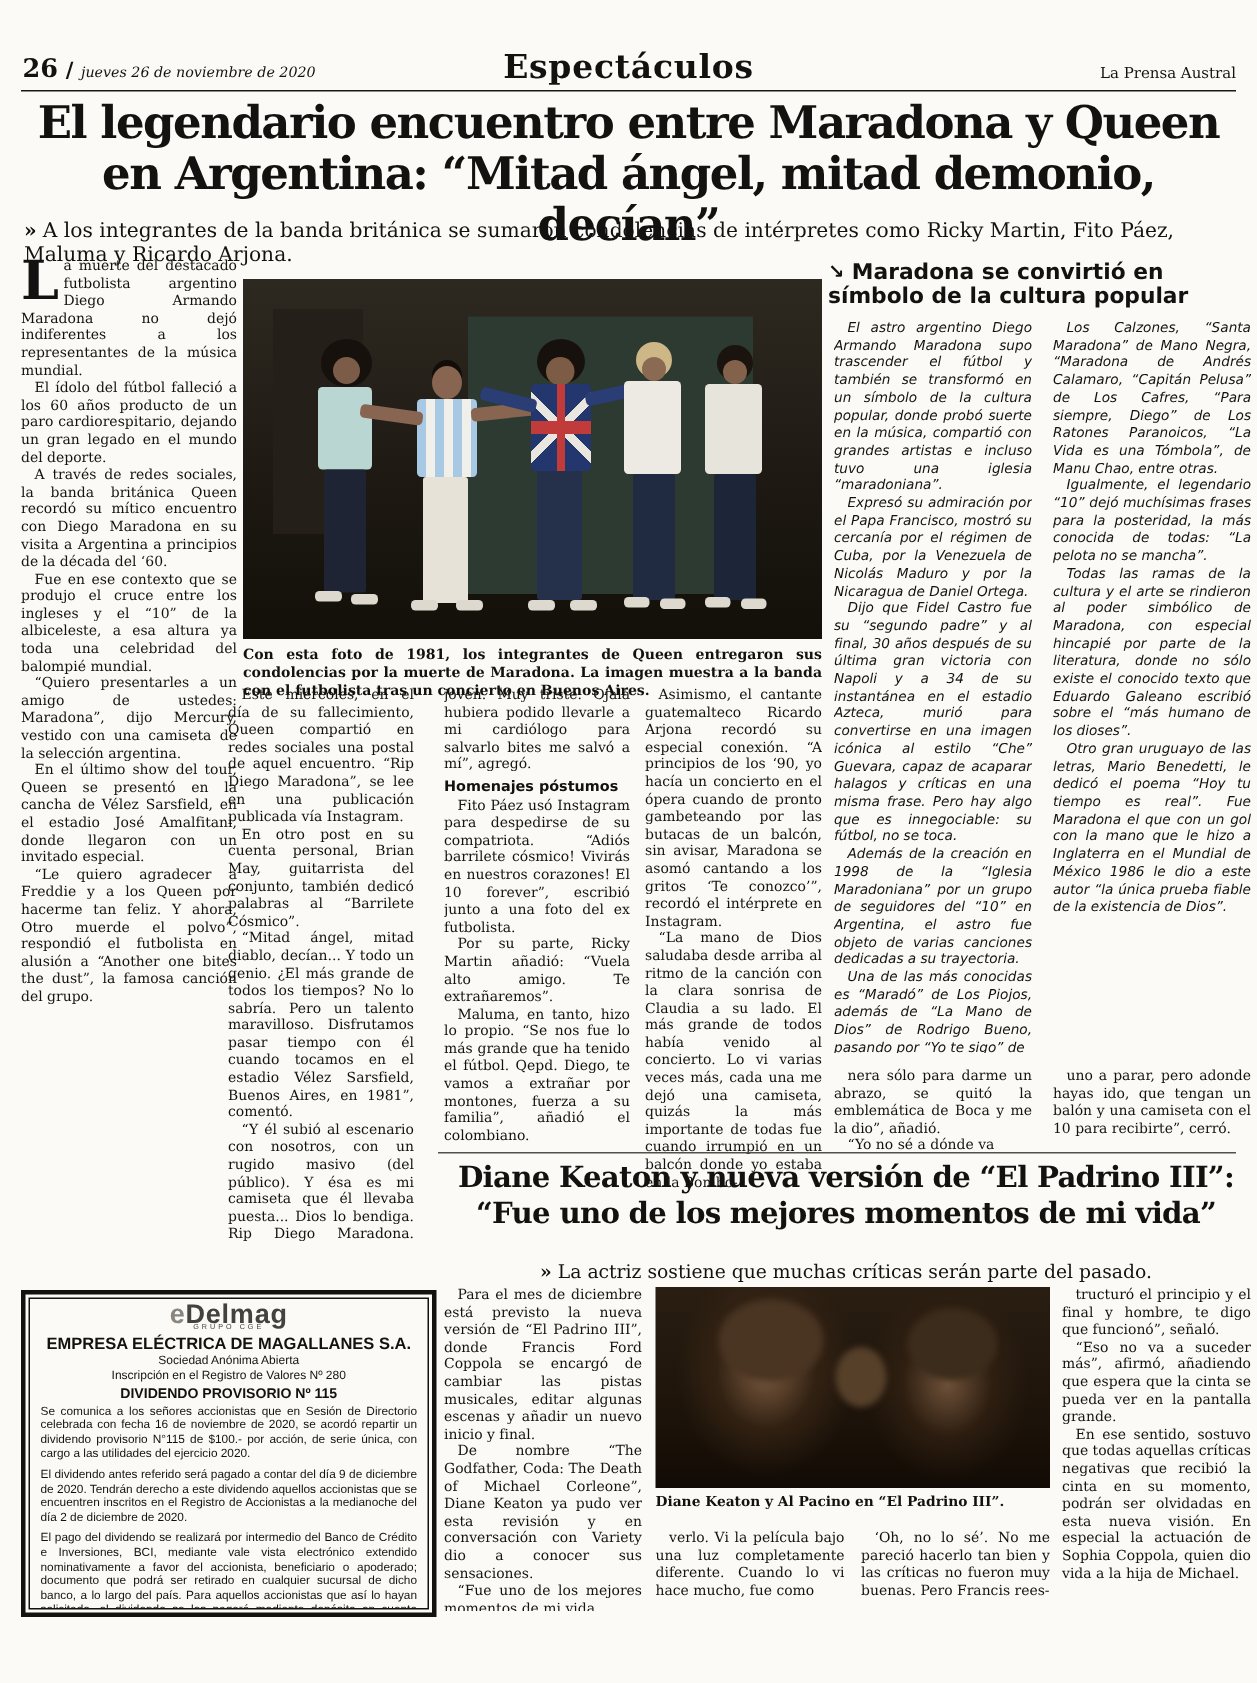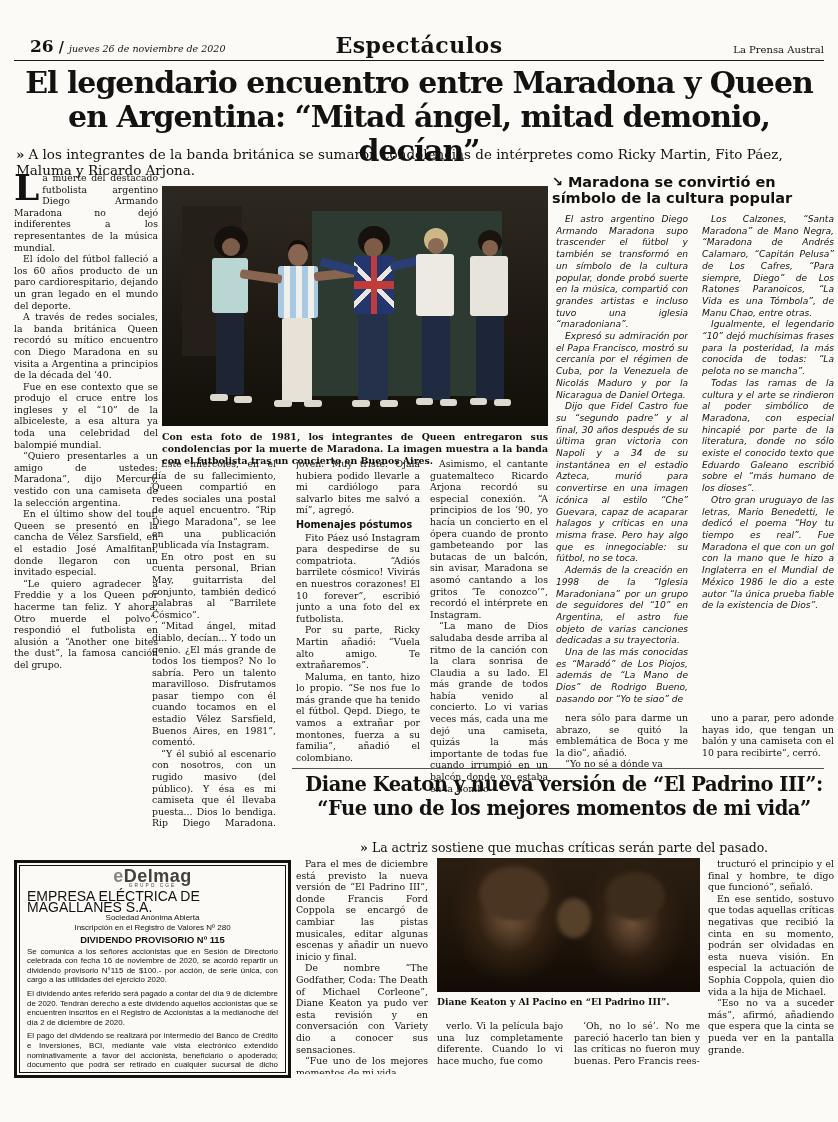--- a/index.html
+++ b/index.html
@@ -1,20 +1,20 @@
 <!DOCTYPE html>
 <html lang="es"><head>
 <meta charset="utf-8">
 <style>
   html,body{margin:0;padding:0;background:#e8e6e1;}
   .page{position:relative;width:838px;height:1122px;background:#fbfaf7;color:#141210;
         font-family:"DejaVu Serif",serif;overflow:hidden;}
   
   .masthead{position:absolute;left:14px;right:14px;top:34px;height:24px;}
-  .mh-left{position:absolute;left:16px;bottom:2px;}
+  .mh-left{position:absolute;left:1px;bottom:2px;}
   .pageno{font-size:17px;font-weight:bold;}
   .slash{font-size:14px;font-weight:bold;}
   .mh-date{font-size:9.5px;font-style:italic;}
   .mh-center{position:absolute;left:0;right:0;bottom:0;text-align:center;
              font-size:22px;font-weight:bold;letter-spacing:.5px;}
   .mh-right{position:absolute;right:0;bottom:3px;font-size:10px;}
   .mh-rule{position:absolute;left:14px;right:14px;top:60px;border-top:1.6px solid #1a1815;}
   
   .a1-head{position:absolute;left:16px;right:16px;top:66px;text-align:center;
            font-size:30px;line-height:1.14;font-weight:bold;letter-spacing:-1px;}
@@ -73,21 +73,21 @@
   .cap2{position:absolute;left:437px;top:996px;width:263px;font-size:9.2px;font-weight:bold;}
   
   .ad{position:absolute;left:14px;top:860px;width:277px;height:218px;
       border:3px solid #14110e;background:#fbfaf7;box-sizing:border-box;}
   .ad-inner{position:absolute;inset:2px;border:1px solid #14110e;padding:4px 7px;
             font-family:"Liberation Sans",sans-serif;font-size:7.9px;line-height:9.6px;
             box-sizing:border-box;overflow:hidden;}
   .ad-logo{text-align:center;font-size:18px;font-weight:bold;color:#45413c;letter-spacing:.5px;line-height:13px;}
   .ad-logo .e{color:#8a867f;}
   .ad-grupo{text-align:center;font-size:4.8px;letter-spacing:2px;color:#45413c;line-height:6px;margin-bottom:2px;}
-  .ad-co{font-weight:normal;font-size:14px;line-height:11px;}
+  .ad-co{text-align:center;font-weight:bold;font-size:11px;line-height:11px;}
   .ad-line{text-align:center;font-size:8px;line-height:9.5px;}
   .ad-div{text-align:center;font-weight:bold;font-size:9.4px;margin:3px 0 2px;}
   .ad-p{margin:0 0 4px;text-align:justify;}
 </style>
 </head>
 <body>
 
 <div class="page">
 
   <div class="masthead">
@@ -103,21 +103,21 @@
 
   <div class="a1-head">El legendario encuentro entre Maradona y Queen en Argentina: “Mitad ángel, mitad demonio, decían”</div>
   <div class="a1-sub">
     <span class="submark">»</span><span>A los integrantes de la banda británica se sumaron condolencias de intérpretes como Ricky Martin, Fito Páez, Maluma y Ricardo Arjona.</span>
   </div>
 
   <div class="bodycol col1">
     <p class="para noind"><span class="dropcap">L</span><span>a muerte del destacado futbolista argentino Diego Armando Maradona no dejó indiferentes a los representantes de la música mundial.</span></p>
     <div>
         <p class="para">El ídolo del fútbol falleció a los 60 años producto de un paro cardiorespitario, dejando un gran legado en el mundo del deporte.</p>
-        <p class="para">A través de redes sociales, la banda británica Queen recordó su mítico encuentro con Diego Maradona en su visita a Argentina a principios de la década del ‘40.</p>
+        <p class="para">A través de redes sociales, la banda británica Queen recordó su mítico encuentro con Diego Maradona en su visita a Argentina a principios de la década del ‘60.</p>
         <p class="para">Fue en ese contexto que se produjo el cruce entre los ingleses y el “10” de la albiceleste, a esa altura ya toda una celebridad del balompié mundial.</p>
         <p class="para">“Quiero presentarles a un amigo de ustedes: Maradona”, dijo Mercury, vestido con una camiseta de la selección argentina.</p>
         <p class="para">En el último show del tour, Queen se presentó en la cancha de Vélez Sarsfield, en el estadio José Amalfitani, donde llegaron con un invitado especial.</p>
         <p class="para">“Le quiero agradecer a Freddie y a los Queen por hacerme tan feliz. Y ahora, Otro muerde el polvo”, respondió el futbolista en alusión a “Another one bites the dust”, la famosa canción del grupo.</p>
       </div>
   </div>
 
   <div class="photo1">
     <div class="panel" style="left:150px;top:25px;width:190px;height:185px;"></div>
     <div class="panel" style="left:20px;top:20px;width:60px;height:150px;background:#241f18;"></div>
@@ -238,22 +238,22 @@
   <div class="cap2">Diane Keaton y Al Pacino en “El Padrino III”.</div>
 
   <div class="bodycol a2c2">
       <p class="para">verlo. Vi la película bajo una luz completamente diferente. Cuando lo vi hace mucho, fue como</p>
     </div>
   <div class="bodycol a2c3">
       <p class="para">‘Oh, no lo sé’. No me pareció hacerlo tan bien y las críticas no fueron muy buenas. Pero Francis rees-</p>
     </div>
   <div class="bodycol a2c4">
       <p class="para">tructuró el principio y el final y hombre, te digo que funcionó”, señaló.</p>
+      <p class="para">“Eso no va a suceder más”, afirmó, añadiendo que espera que la cinta se pueda ver en la pantalla grande.</p>
       <p class="para">En ese sentido, sostuvo que todas aquellas críticas negativas que recibió la cinta en su momento, podrán ser olvidadas en esta nueva visión. En especial la actuación de Sophia Coppola, quien dio vida a la hija de Michael.</p>
-      <p class="para">“Eso no va a suceder más”, afirmó, añadiendo que espera que la cinta se pueda ver en la pantalla grande.</p>
     </div>
 
   <div class="ad">
     <div class="ad-inner">
       <div class="ad-logo"><span class="e">e</span><span>Delmag</span></div>
       <div class="ad-grupo">GRUPO CGE</div>
       <div class="ad-co">EMPRESA ELÉCTRICA DE MAGALLANES S.A.</div>
       <div class="ad-line">Sociedad Anónima Abierta</div>
       <div class="ad-line">Inscripción en el Registro de Valores Nº 280</div>
       <div class="ad-div">DIVIDENDO PROVISORIO Nº 115</div>

